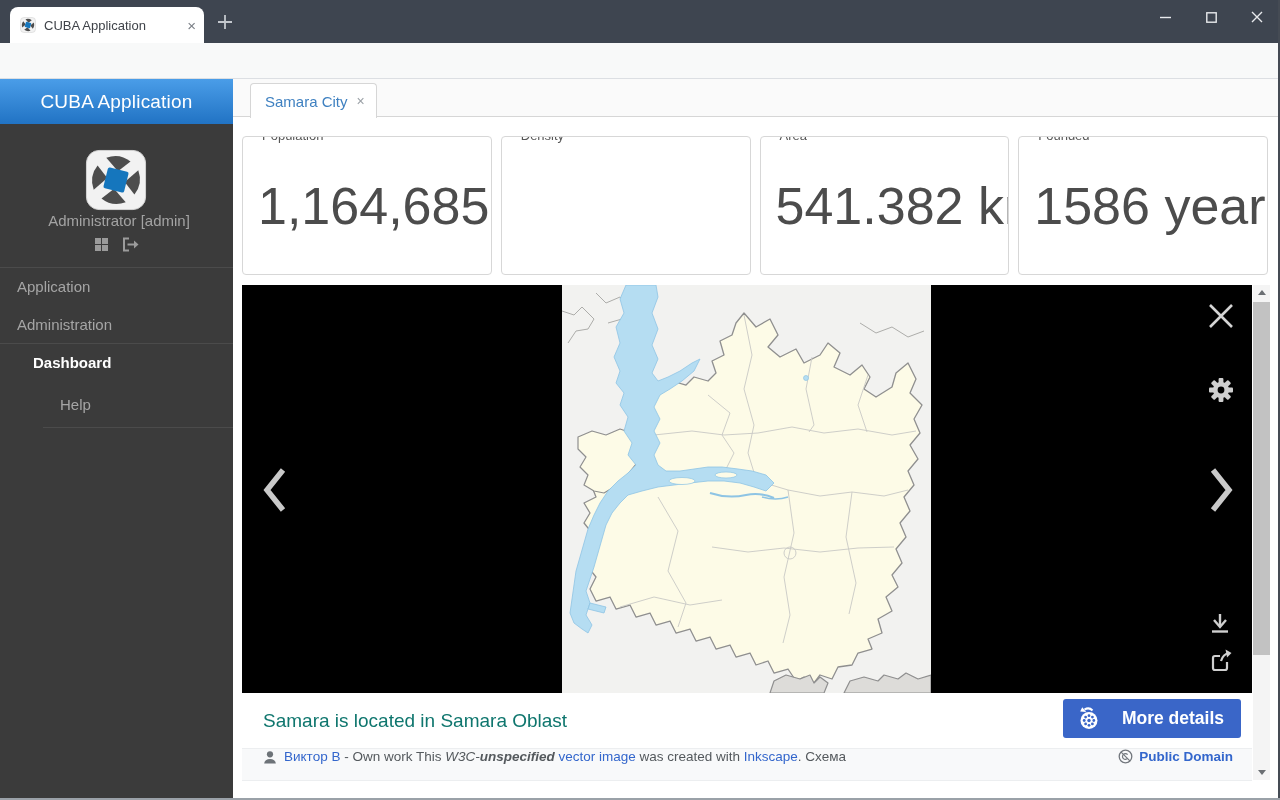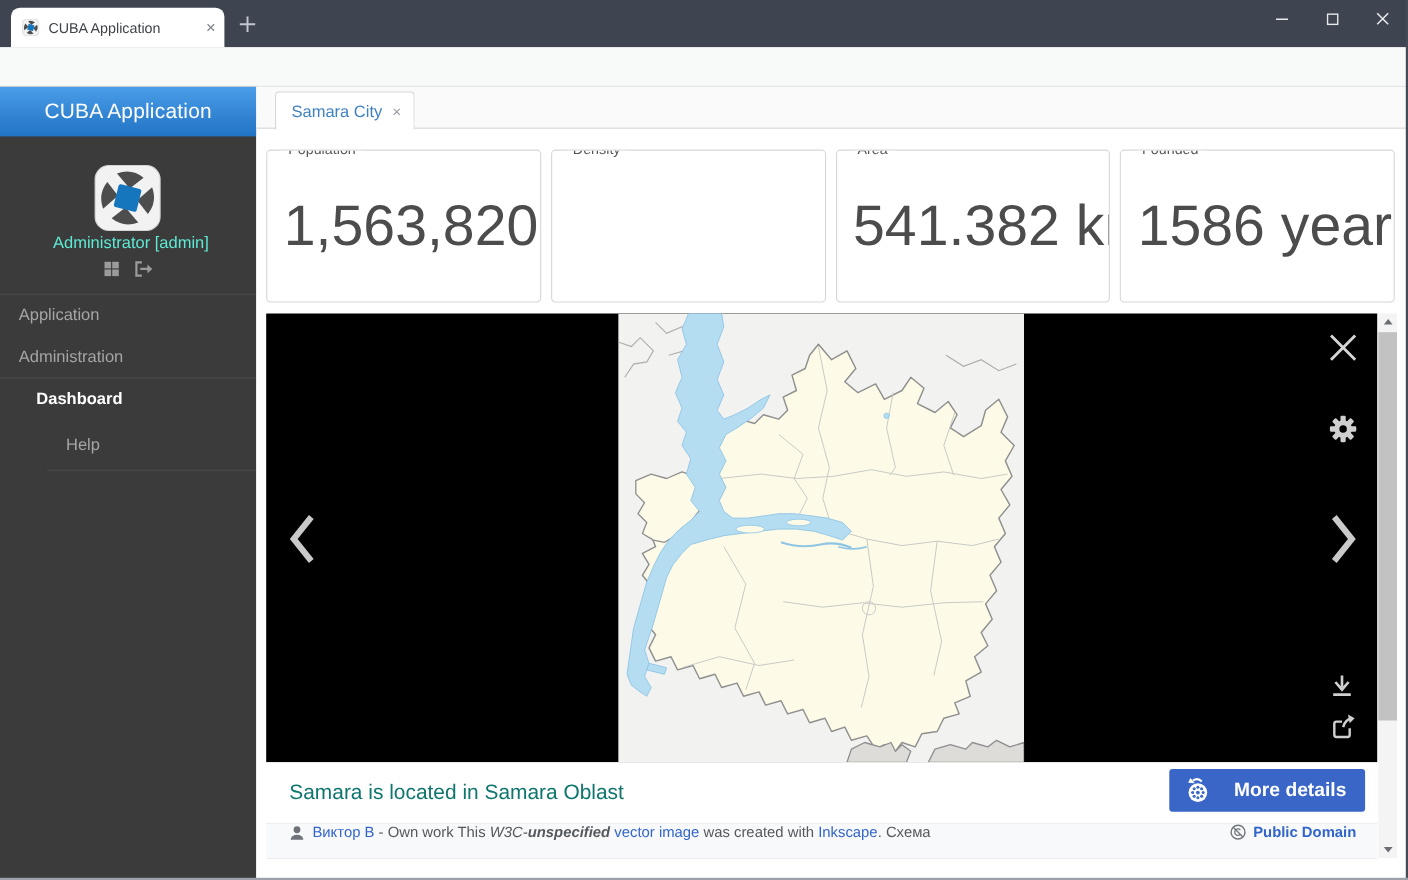--- a/index.html
+++ b/index.html
@@ -28,21 +28,21 @@
   .omni-right { display:flex; align-items:center; gap:14px; }
   .avatar { position:absolute; left:1216px; top:48px; width:26px; height:26px; border-radius:50%; overflow:hidden; }
   .dots { position:absolute; left:1252px; top:50px; width:14px; height:22px; display:flex; flex-direction:column; align-items:center; justify-content:center; gap:3px; }
   .dots i { width:3.5px; height:3.5px; border-radius:50%; background:#5f6368; }
 
   
   .sidebar { position:absolute; left:0; top:79px; width:233px; height:721px; background:#3b3b3b; }
   .side-header { height:45px; background:linear-gradient(#4a9de8,#2173c4); color:#fff; font-size:19px;
     display:flex; align-items:center; justify-content:center; letter-spacing:.2px; }
   .side-logo { position:absolute; left:85px; top:70px; width:62px; height:62px; }
-  .side-user { position:absolute; left:0; top:133px; width:238px; text-align:center; color:#5eead4; font-size:15px; }
+  .side-user { position:absolute; left:0; top:133px; width:238px; text-align:center; color:#a3a3a3; font-size:15px; }
   .side-actions { position:absolute; left:0; top:158px; width:233px; display:flex; justify-content:center; gap:13px; }
   .side-menu { position:absolute; left:0; top:188px; width:233px; border-top:1px solid #4b4b4b; }
   .m-item { height:38px; line-height:38px; font-size:15px; color:#a5a5a5; padding-left:17px; cursor:default; }
   .m-item.active { color:#ffffff; font-weight:700; padding-left:33px; }
   .m-div { border-bottom:1px solid #4b4b4b; }
   .m-help { height:46px; line-height:46px;margin-left:43px; }
 
   
   .main { position:absolute; left:233px; top:79px; width:1148px; height:721px; background:#fff; }
   .tabstrip { position:absolute; left:0; top:0; width:1047px; height:38px; background:#fafafa; border-bottom:1px solid #d6d6d6; }
@@ -212,21 +212,21 @@
   <div class="tabstrip">
     <div class="page-tab">
       <span class="label">Samara City</span>
       <span class="close">×</span>
     </div>
   </div>
 
   <div class="cards">
     <div class="card">
       <span class="card-legend">Population</span>
-      <span class="card-value">1,563,820</span>
+      <span class="card-value">1,164,685</span>
     </div>
     <div class="card">
       <span class="card-legend">Density</span>
     </div>
     <div class="card">
       <span class="card-legend">Area</span>
       <span class="card-value">541.382 km²</span>
     </div>
     <div class="card">
       <span class="card-legend">Founded</span>

